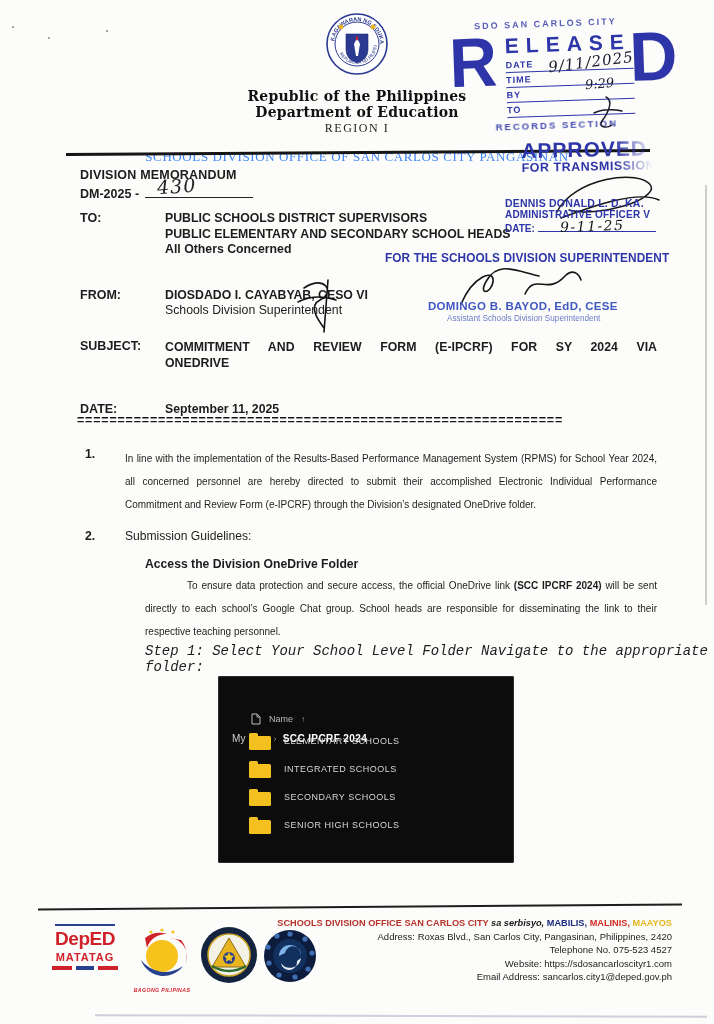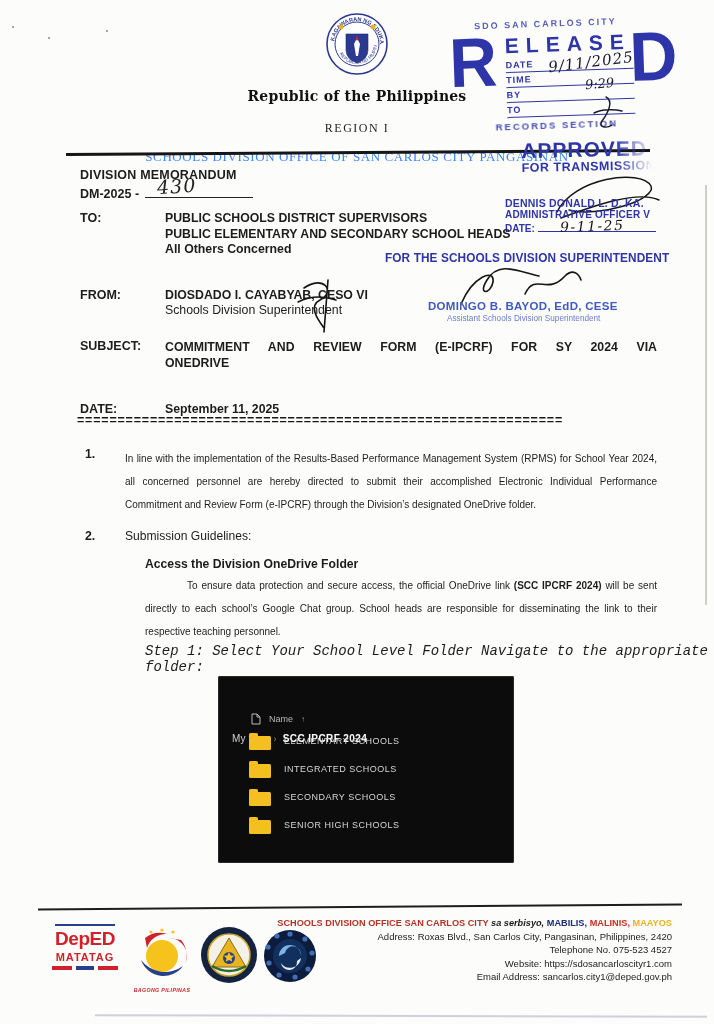--- a/index.html
+++ b/index.html
@@ -145,20 +145,21 @@
         <textPath href="#arcBot" startOffset="16%">REPUBLIKA NG PILIPINAS</textPath>
       </text>
       <path d="M20,21 h22 v16 q0,9 -11,13 q-11,-4 -11,-13 z" fill="#2b3990" stroke="#1c2a70" stroke-width=".6"></path>
       <path d="M31,25 l3,6 -2,12 h-2 l-2,-12 z" fill="#ffffff"></path>
       <path d="M31,23 q2.5,2 0,5 q-2.5,-3 0,-5z" fill="#d0212a"></path>
       <circle cx="15" cy="14" r="2.4" fill="#e8b420"></circle>
       <circle cx="47" cy="14" r="2.4" fill="#e8b420"></circle>
     </svg>
   </div>
   <div class="abs center h-line1" style="top:88px;">Republic of the Philippines</div>
+  <div class="abs center h-line2" style="top:104px;">Department of Education</div>
   <div class="abs center h-line3" style="top:121px;">REGION I</div>
   <div class="abs center h-line4" style="top:134px;">SCHOOLS DIVISION OFFICE OF SAN CARLOS CITY PANGASINAN</div>
   <div class="abs header-rule"></div>
 
   <div class="abs stamp released blue">
     <div class="rel-org">SDO SAN CARLOS CITY</div>
     <div class="rel-R">R</div>
     <div class="rel-word">ELEASE</div>
     <div class="rel-D">D</div>
     <div class="rel-field" style="top:40px;">DATE</div>

